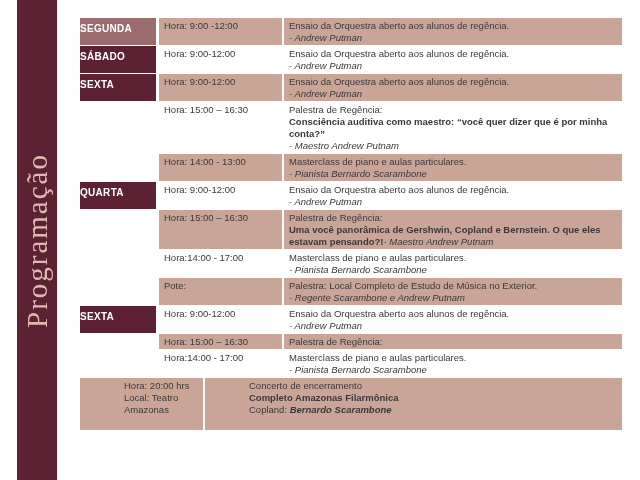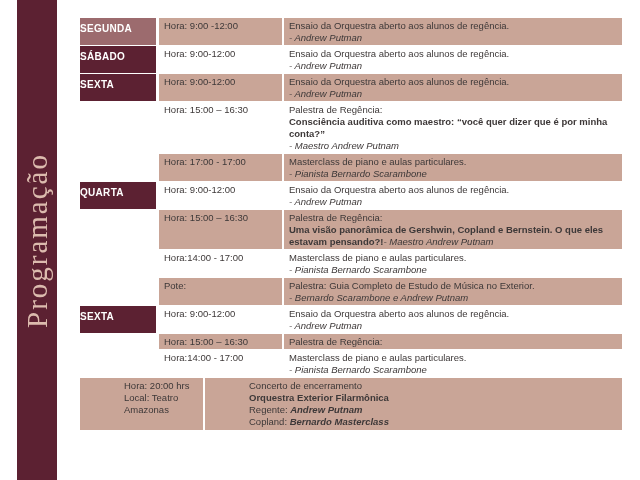--- a/index.html
+++ b/index.html
@@ -93,21 +93,21 @@
         </div>
         <div class="cell cell-desc shade-white">
           <div class="line"><span>Palestra de Regência:</span></div>
           <div class="line"><span class="b">Consciência auditiva como maestro: “você quer dizer que é por minha conta?”</span></div>
           <div class="line"><span class="i">- Maestro Andrew Putnam</span></div>
         </div>
       </div>
       <div class="row">
         <div class="cell-day day-empty"></div>
         <div class="cell cell-time shade-pink">
-          <div class="line">Hora: 17:00 - 17:00</div>
+          <div class="line">Hora: 14:00 - 13:00</div>
         </div>
         <div class="cell cell-desc shade-pink">
           <div class="line"><span>Masterclass de piano e aulas particulares.</span></div>
           <div class="line"><span class="i">- Pianista Bernardo Scarambone</span></div>
         </div>
       </div>
       <div class="row">
         <div class="cell-day day-dark"><span>QUARTA</span></div>
         <div class="cell cell-time shade-white">
           <div class="line">Hora: 9:00-12:00</div>
@@ -117,41 +117,41 @@
           <div class="line"><span class="i">- Andrew Putman</span></div>
         </div>
       </div>
       <div class="row">
         <div class="cell-day day-empty"></div>
         <div class="cell cell-time shade-pink">
           <div class="line">Hora: 15:00 – 16:30</div>
         </div>
         <div class="cell cell-desc shade-pink">
           <div class="line"><span>Palestra de Regência:</span></div>
-          <div class="line"><span class="b">Uma visão panorâmica de Gershwin, Copland e Bernstein. O que eles estavam pensando?!</span><span class="i">- Maestro Andrew Putnam</span></div>
+          <div class="line"><span class="b">Uma você panorâmica de Gershwin, Copland e Bernstein. O que eles estavam pensando?!</span><span class="i">- Maestro Andrew Putnam</span></div>
         </div>
       </div>
       <div class="row">
         <div class="cell-day day-empty"></div>
         <div class="cell cell-time shade-white">
           <div class="line">Hora:14:00 - 17:00</div>
         </div>
         <div class="cell cell-desc shade-white">
           <div class="line"><span>Masterclass de piano e aulas particulares.</span></div>
           <div class="line"><span class="i">- Pianista Bernardo Scarambone</span></div>
         </div>
       </div>
       <div class="row">
         <div class="cell-day day-empty"></div>
         <div class="cell cell-time shade-pink">
           <div class="line">Pote:</div>
         </div>
         <div class="cell cell-desc shade-pink">
-          <div class="line"><span>Palestra: Guia Completo de Estudo de Música no Exterior.</span></div>
-          <div class="line"><span class="i">- Bernardo Scarambone e Andrew Putnam</span></div>
+          <div class="line"><span>Palestra: Local Completo de Estudo de Música no Exterior.</span></div>
+          <div class="line"><span class="i">- Regente Scarambone e Andrew Putnam</span></div>
         </div>
       </div>
       <div class="row">
         <div class="cell-day day-dark"><span>SEXTA</span></div>
         <div class="cell cell-time shade-white">
           <div class="line">Hora: 9:00-12:00</div>
         </div>
         <div class="cell cell-desc shade-white">
           <div class="line"><span>Ensaio da Orquestra aberto aos alunos de regência.</span></div>
           <div class="line"><span class="i">- Andrew Putman</span></div>
@@ -176,19 +176,18 @@
           <div class="line"><span class="i">- Pianista Bernardo Scarambone</span></div>
         </div>
       </div>
       <div class="row">
         <div class="cell cell-time shade-pink">
           <div class="line">Hora: 20:00 hrs</div>
           <div class="line">Local: Teatro Amazonas</div>
         </div>
         <div class="cell cell-desc shade-pink">
           <div class="line"><span>Concerto de encerramento</span></div>
-          <div class="line"><span class="b">Orquestra Exterior Filarmônica</span></div>
-          <div class="line"><span>Regente: </span><span class="bi">Andrew Putnam</span></div>
-          <div class="line"><span>Copland: </span><span class="bi">Bernardo Masterclass</span></div>
+          <div class="line"><span class="b">Completo Amazonas Filarmônica</span></div>
+          <div class="line"><span>Copland: </span><span class="bi">Bernardo Scarambone</span></div>
         </div>
       </div>
     </div>
 </div>
 
 </body></html>

